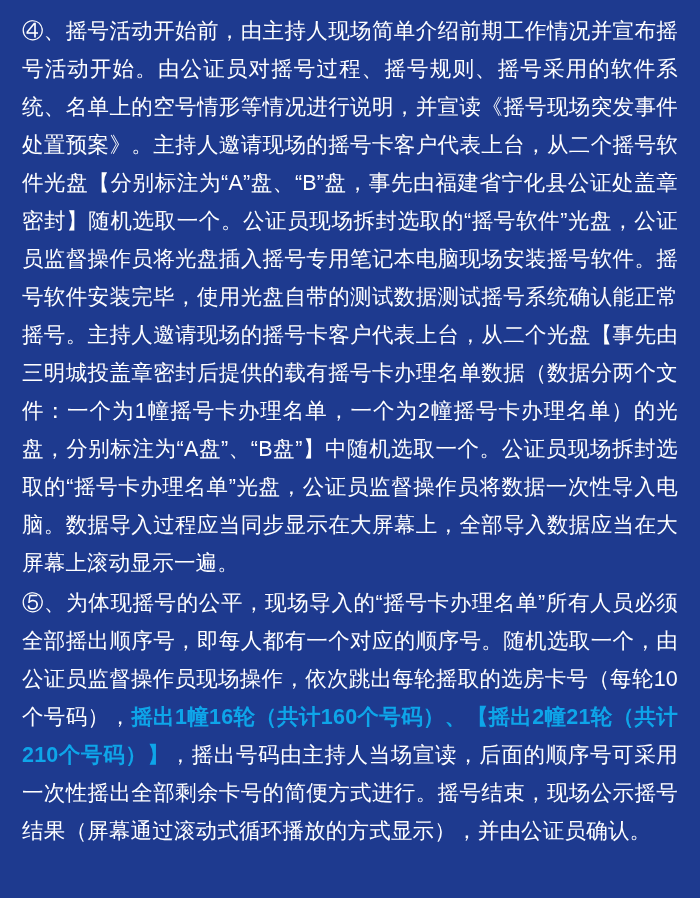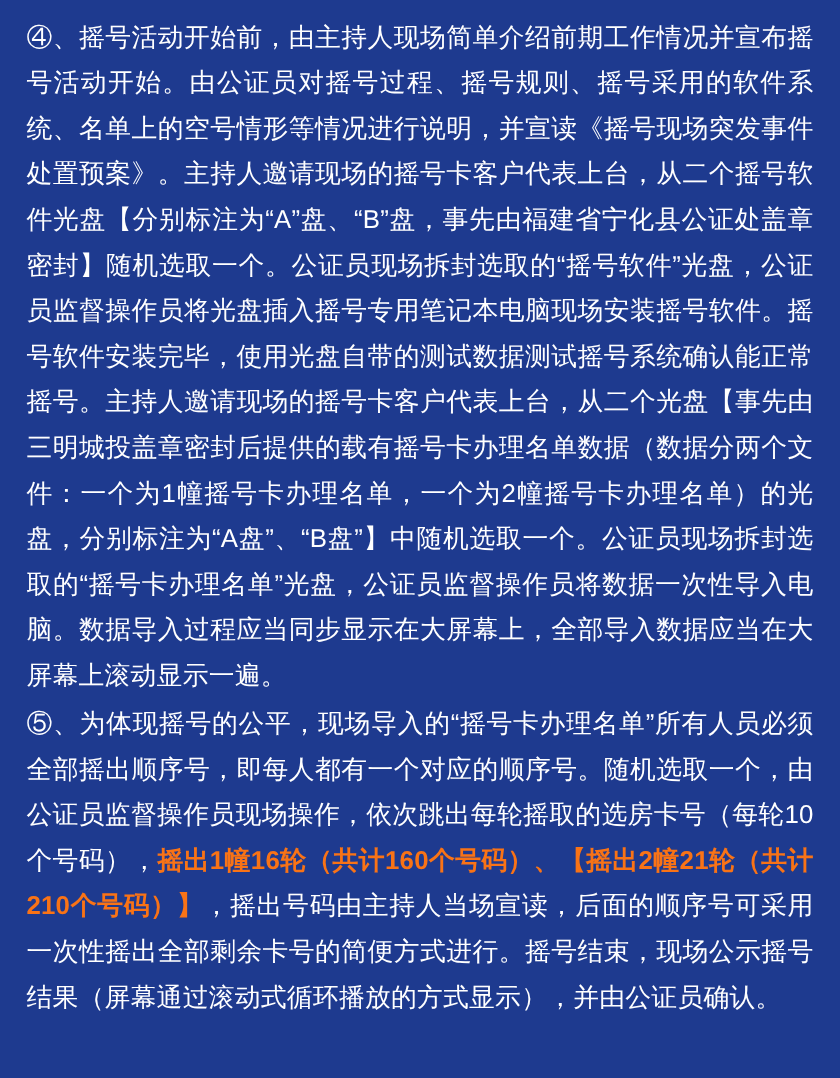--- a/index.html
+++ b/index.html
@@ -28,21 +28,21 @@
     text-align: justify;
     text-justify: inter-ideograph;
     letter-spacing: 0.2px;
     margin: 0 0 0 0;
     font-weight: 500;
   }
   .para + .para {
     margin-top: 2px;
   }
   .hl {
-    color: #f97316;
+    color: #0ea5e9;
     font-weight: bold;
   }
   .seg {
     display: inline;
   }
 </style>
 </head>
 <body>
 
 <div class="page">

